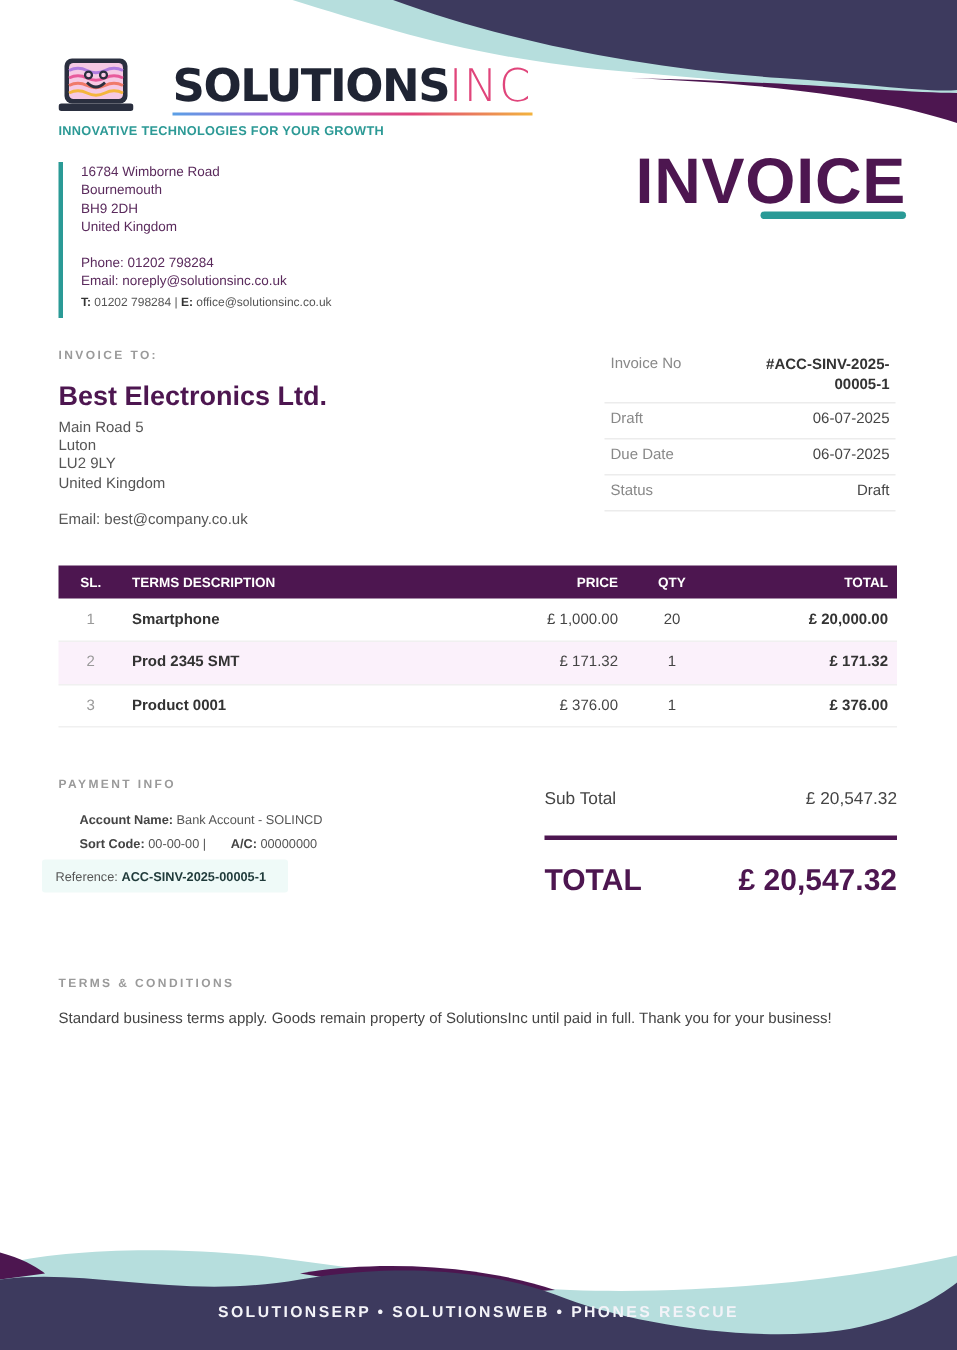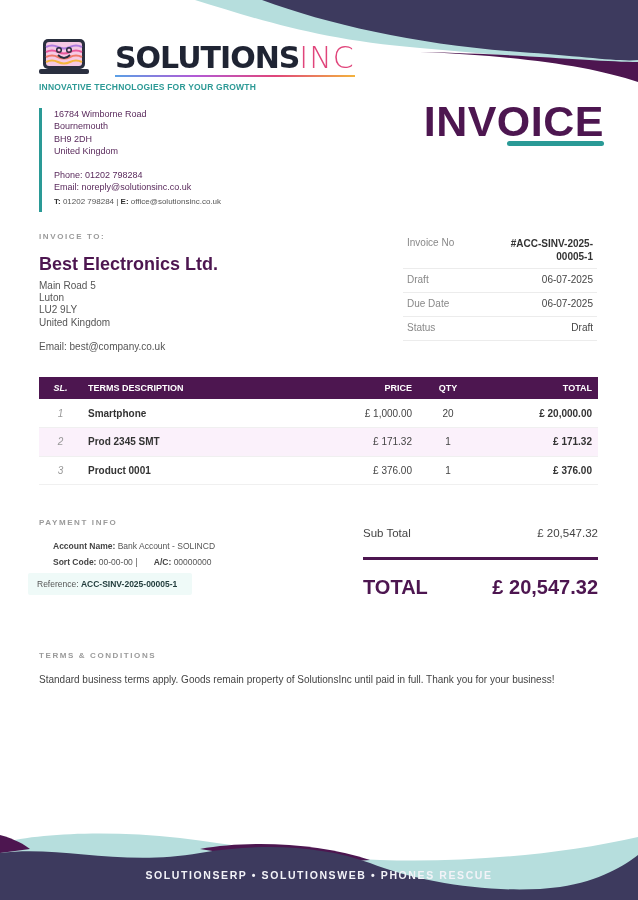--- a/index.html
+++ b/index.html
@@ -35,21 +35,21 @@
   .meta { position: absolute; left: 403px; top: 232px; width: 194px; }
   .meta-row { display: flex; justify-content: space-between; border-bottom: 1px solid #ececec; padding: 5px 4px; font-size: 10px; color: #888; min-height: 24px; align-items: flex-start; }
   .meta-row .val { color: #444; text-align: right; }
   .meta-row.first { padding-top: 5px; min-height: 37px; }
   .meta-row.first .val { font-weight: bold; color: #333; line-height: 13px; width: 90px; }
 
   .items { position: absolute; left: 39px; top: 377px; width: 559px; border-collapse: collapse; }
   .items th { background: #4d1650; color: #fff; font-size: 9px; font-weight: bold; height: 22px; padding: 0 6px; }
   .items td { height: 28.5px; font-size: 10px; color: #444; padding: 0 6px; border-bottom: 1px solid #f0f0f0; }
   .items tr.alt td { background: #fbf1fb; }
-  .c-sl { width: 43px; text-align: center; color: #999 !important; font-style: italic; }
+  .c-sl { width: 43px; text-align: center; color: #999 !important; }
   .c-desc { text-align: left; }
   .c-desc-val { font-weight: bold; color: #333 !important; }
   .c-price { text-align: right; width: 100px; }
   .c-qty { text-align: center; width: 60px; }
   .c-total { text-align: right; width: 120px; }
   .c-total-val { font-weight: bold; color: #333 !important; }
 
   .payment-label { position: absolute; left: 39px; top: 518px; }
   .payment-line { position: absolute; left: 39px; font-size: 8.5px; color: #555; }
   .payment-line b { color: #444; margin-left: 14px; }

